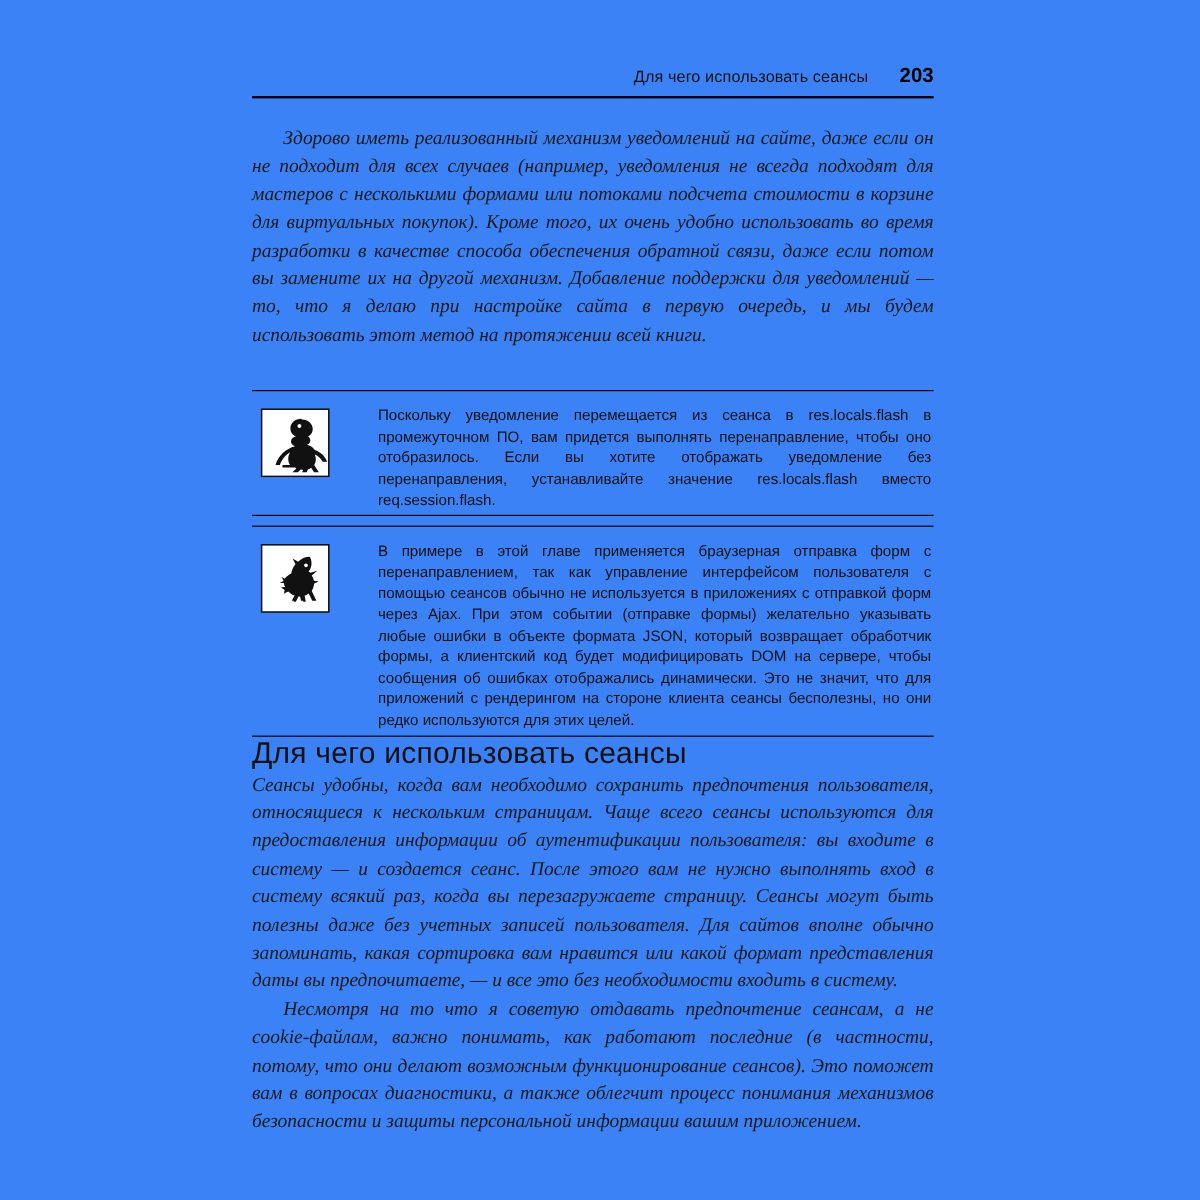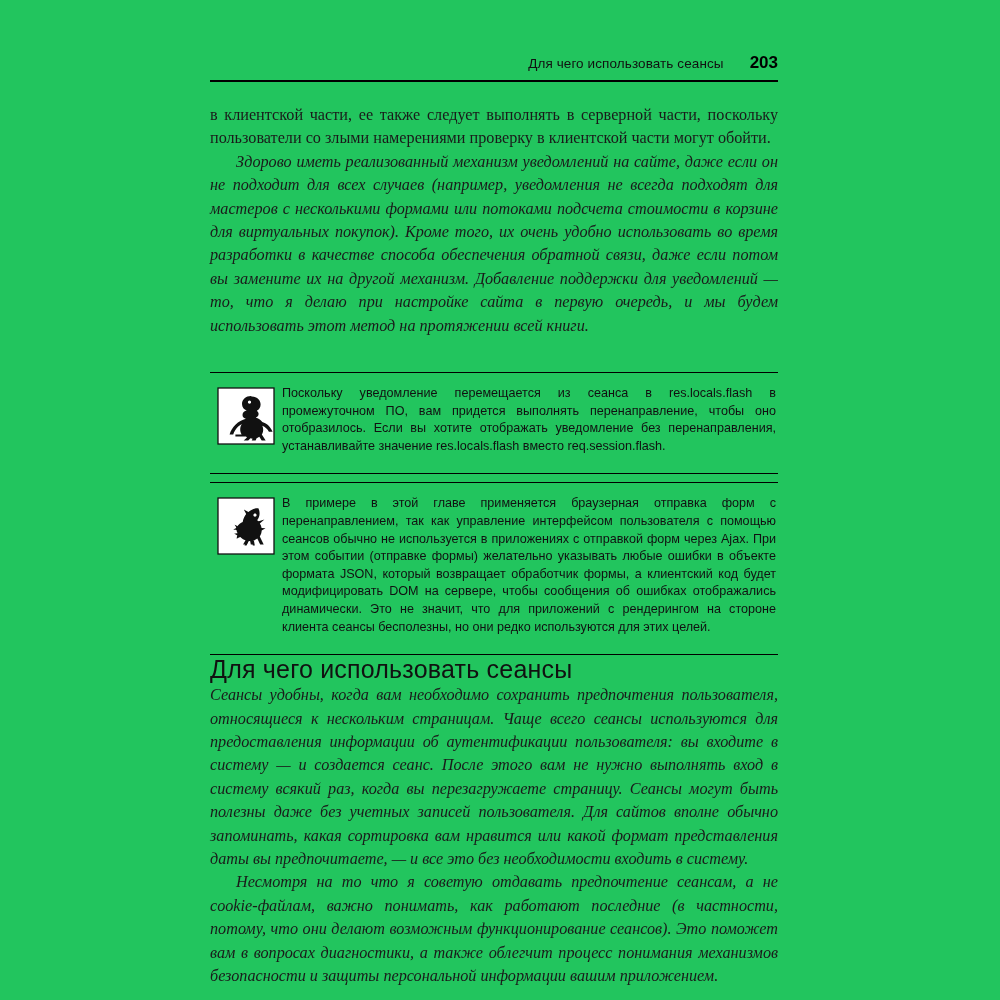--- a/index.html
+++ b/index.html
@@ -14,21 +14,21 @@
     font-family: "Liberation Serif", serif;
     color: #1a1a1a;
     overflow: hidden;
   }
 
   .page {
     position: absolute;
     left: 0; top: 0;
     width: 1000px;
     height: 1000px;
-    background: #22c55e;
+    background: #3b82f6;
   }
 
   
   .running-head {
     position: absolute;
     left: 210px;
     top: 53px;
     width: 568px;
     display: flex;
     align-items: baseline;
@@ -90,22 +90,23 @@
     width: 568px;
     height: 1px;
     background: #000;
   }
   .note-rule-top { top: 0; }
   .note-rule-bottom { bottom: 0; }
 
   .note-inner {
     display: flex;
     align-items: flex-start;
-    padding: 13px 0 19px 0;
+    padding: 13px 0 4px 0;
     width: 100%;
+    gap: 33px;
   }
   .note-icon {
     width: 72px;
     min-width: 72px;
     display: flex;
     justify-content: center;
     align-items: flex-start;
     padding-top: 2px;
   }
   .note-text {
@@ -139,21 +140,20 @@
 <div class="page">
 
   <div class="running-head">
     <span class="rh-title">Для чего использовать сеансы</span>
     <span class="rh-page">203</span>
   </div>
   <div class="head-rule"></div>
 
   <div class="content">
 
-    <p class="body">в клиентской части, ее также следует выполнять в серверной части, поскольку пользователи со злыми намерениями проверку в клиентской части могут обойти.</p>
     <p class="body indent mt-10">Здорово иметь реализованный механизм уведомлений на сайте, даже если он не подходит для всех случаев (например, уведомления не всегда подходят для мастеров с несколькими формами или потоками подсчета стоимости в корзине для виртуальных покупок). Кроме того, их очень удобно использовать во время разработки в качестве способа обеспечения обратной связи, даже если потом вы замените их на другой механизм. Добавление поддержки для уведомлений — то, что я делаю при настройке сайта в первую очередь, и мы будем использовать этот метод на протяжении всей книги.</p>
 
     <div class="note mt-34">
       <div class="note-rule-top"></div>
       <div class="note-inner">
         <div class="note-icon">
           <svg width="58" height="58" viewBox="0 0 58 58" aria-hidden="true">
             <rect x="1" y="1" width="56" height="56" fill="#ffffff" stroke="#111" stroke-width="1.3"></rect>
             <g fill="#111">
               <path d="M34 9c-5 0-9 3.4-9 8 0 3.4 2.1 5.6 4.7 6.6-2.3 .5-4.2 2-4.2 4.3 0 2.1 1.6 3.4 3.4 3.9-3.8 1-7.4 3-10.2 5.6-3 2.8-5.1 6.3-6.1 10h3.6c1-3 2.7-5.7 5-7.9 1.1-1 2.3-1.9 3.6-2.6-1 1.6-1.6 3.4-1.6 5.3 0 1.9 .5 3.7 1.4 5.2h-6.2v2.2h10.6c.3 .3 .7 .5 1 .8l-3.3 3.1h4.5l2.3-2.2c.7 .2 1.4 .3 2.1 .4l-.9 1.8h3.9l1-2.3c1-.3 1.9-.8 2.7-1.4l2.4 3.7h4l-3.9-5.9c.9-1.4 1.4-3.1 1.4-4.9 0-1.4-.3-2.7-.9-3.9 2.9 1.2 5.2 3.3 6.6 6h3.7c-1.6-4.6-5.4-8.3-10.3-9.9-1.6-2.1-3.9-3.6-6.6-4.2 1.7-.6 2.9-1.9 2.9-3.7 0-1.3-.7-2.4-1.8-3.2 2.3-1.3 3.8-3.5 3.8-6.3 0-4.6-4-8-9-8zm-1.5 4.4c.9 0 1.6 .8 1.6 1.7s-.7 1.7-1.6 1.7-1.6-.8-1.6-1.7 .7-1.7 1.6-1.7z"></path>

